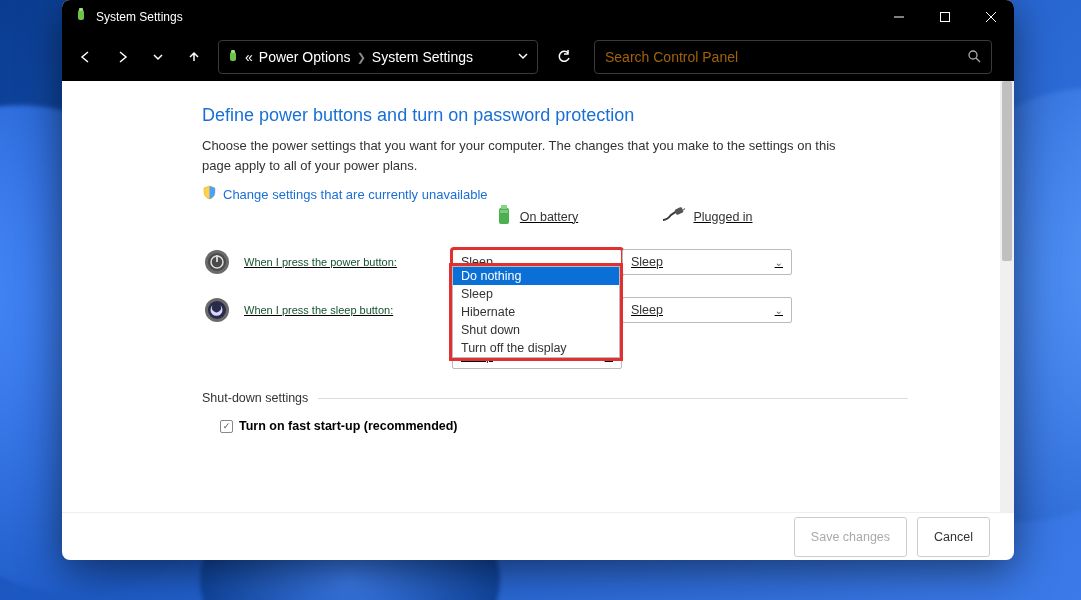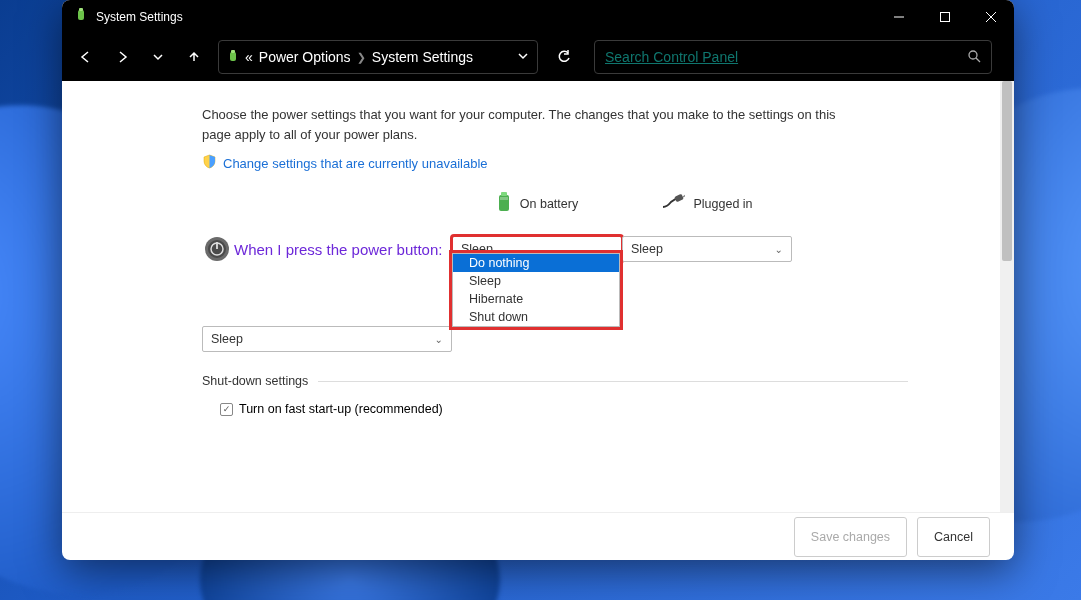--- a/index.html
+++ b/index.html
@@ -17,54 +17,54 @@
 .titlebar .ctrl { width: 46px; height: 33px; display: flex; align-items: center; justify-content: center; color: #fff; }
 
 .navbar { height: 48px; background: #000; display: flex; align-items: center; padding: 0 8px; gap: 4px; }
 .navbtn { width: 32px; height: 32px; display: flex; align-items: center; justify-content: center; color: #fff; border-radius: 4px; }
 .addr { flex: 0 0 auto; height: 34px; display: flex; align-items: center; background: #000; border: 1px solid #3a3a3a; border-radius: 4px; padding: 0 8px; margin-left: 4px; min-width: 320px; color: #fff; font-size: 14px; gap: 6px; }
 .addr .crumb { white-space: nowrap; }
 .addr .sep-chev { color: #888; font-size: 11px; }
 .addr .flex { flex: 1; }
 .addr-refresh { margin-left: 6px; }
 .searchbox { flex: 1; height: 34px; margin-left: 10px; border: 1px solid #3a3a3a; border-radius: 4px; display: flex; align-items: center; padding: 0 10px; color: #888; font-size: 14px; min-width: 0; }
-.searchbox .ph { flex: 1; color: #0f766e; text-decoration: underline; }
+.searchbox .ph { flex: 1; color: #a16207; }
 
 .content-wrap { flex: 1; display: flex; overflow: hidden; }
 .content { flex: 1; overflow-y: auto; padding: 24px 0 0 140px; position: relative; }
 .scrollbar { width: 14px; background: #f0f0f0; position: relative; }
 .scrollbar .thumb { position: absolute; top: 0; left: 2px; width: 10px; height: 180px; background: #c0c0c0; border-radius: 2px; }
 
 h1.blue { color: #1a6fd6; font-size: 18px; font-weight: 400; margin-bottom: 10px; }
 .desc { font-size: 13px; color: #333; max-width: 640px; line-height: 1.5; margin-bottom: 10px; }
-.link-row { display: flex; align-items: center; gap: 6px; margin-bottom: 18px; }
+.link-row { display: flex; align-items: center; gap: 6px; }
 .link-row a { color: #1a6fd6; font-size: 13px; text-decoration: none; }
 .shield { display: inline-block; }
 
 .section-head { font-size: 12.5px; color: #333; margin-bottom: 14px; position: relative; }
 .section-head::after { content: ""; display: inline-block; vertical-align: middle; height: 1px; background: #ddd; width: 520px; margin-left: 10px; }
 .section-head.sh2::after { width: 590px; }
 
-.grid { display: grid; grid-template-columns: 250px 170px 170px; row-gap: 18px; align-items: center; margin-bottom: 22px; position: relative; }
+.grid { display: grid; grid-template-columns: 250px 170px 170px; row-gap: 18px; align-items: center; margin-bottom: 22px; position: relative; text-decoration: underline; }
 .col-header { display: flex; align-items: center; justify-content: center; gap: 8px; font-size: 12.5px; color: #333; }
-.row-label { display: flex; align-items: center; gap: 2px; font-size: 15px; color: #6d28d9; }
+.row-label { display: flex; align-items: center; gap: 12px; font-size: 11px; color: #14532d; }
 .iconcirc { width: 30px; height: 30px; display: flex; align-items: center; justify-content: center; }
 
 .dd { height: 26px; border: 1px solid #bbb; border-radius: 2px; background: #fff; display: flex; align-items: center; padding: 0 8px; font-size: 12.5px; color: #333; position: relative; justify-content: space-between; }
 .dd.highlight { outline: 3px solid #e03030; outline-offset: -1px; }
 .dd .chev { font-size: 10px; color: #666; }
 
 .dd-popup { position: absolute; left: 250px; top: 62px; width: 168px; background: #fff; border: 1px solid #bbb; outline: 3px solid #e03030; z-index: 10; }
-.dd-popup .opt { padding: 2px 16px; font-size: 12.5px; color: #333; }
+.dd-popup .opt { padding: 2px 8px; font-size: 12.5px; color: #333; }
 .dd-popup .opt.sel { background: #0a6fd6; color: #fff; }
 
 .shutdown { font-size: 12.5px; }
 .chk-row { display: flex; align-items: center; gap: 6px; margin-left: 18px; margin-bottom: 4px; }
 .chk { width: 13px; height: 13px; border: 1px solid #888; border-radius: 2px; background: #fff; display: inline-flex; align-items: center; justify-content: center; font-size: 9px; color: #555; }
-.chk-row b { font-weight: 400; font-size: 12.5px; }
+.chk-row b { font-weight: 700; font-size: 12.5px; }
 
 .footer { height: 48px; border-top: 1px solid #eee; display: flex; align-items: center; justify-content: flex-end; padding: 0 24px; gap: 10px; }
 .footer button { height: 40px; padding: 0 16px; border: 1px solid #ccc; border-radius: 3px; background: #fff; font-size: 12.5px; color: #333; }
 .footer button.disabled { color: #aaa; }
 .gap-right { margin-right: 10px; }
 </style>
 </head>
 <body>
 
 <div class="petal p1"></div>
@@ -149,20 +149,21 @@
             <circle cx="6" cy="6" r="4" fill="none" stroke="#aaa" stroke-width="1.3"></circle>
             <line x1="9" y1="9" x2="13" y2="13" stroke="#aaa" stroke-width="1.3"></line>
           </svg></span>
     </div>
     <div class="gap-right"></div>
   </div>
 
   <div class="content-wrap">
     <div class="content">
 
+      <h1 class="blue">Define power buttons and turn on password protection</h1>
       <p class="desc">Choose the power settings that you want for your computer. The changes that you make to the settings on this page apply to all of your power plans.</p>
 
       <div class="link-row">
         <span class="shield">
           <svg width="15" height="15">
               <path d="M7.5 1 L13 3 V7 C13 11 10 13.5 7.5 14 C5 13.5 2 11 2 7 V3 Z" fill="#ffd24a" stroke="#e0a800" stroke-width="0.5"></path>
               <path d="M7.5 1 L13 3 V7 C13 11 10 13.5 7.5 14 V1 Z" fill="#4a9fff"></path>
             </svg>
         </span>
         <a href="#">Change settings that are currently unavailable</a>
@@ -202,37 +203,48 @@
         </div>
         <div class="dd highlight">
           <span>Sleep</span>
           <span class="chev">⌄</span>
         </div>
         <div class="dd">
           <span>Sleep</span>
           <span class="chev">⌄</span>
         </div>
 
+        <div class="row-label">
+          <span class="iconcirc">
+              <svg width="28" height="28">
+                <circle cx="14" cy="14" r="12" fill="#6a6a6a"></circle>
+                <circle cx="14" cy="14" r="9" fill="#2a2a4a"></circle>
+                <path d="M17 9 A6 6 0 1 1 10 9 A4.5 4.5 0 1 0 17 9 Z" fill="#d8d8ff"></path>
+              </svg>
+            </span>
+          <span>When I press the sleep button:</span>
+        </div>
         <div class="dd" style="visibility:hidden"></div>
         <div class="dd">
           <span>Sleep</span>
           <span class="chev">⌄</span>
         </div>
 
         <div class="dd" style="visibility:hidden"></div>
         <div class="dd">
           <span>Sleep</span>
           <span class="chev">⌄</span>
         </div>
 
         <div class="dd-popup">
           <div class="opt sel">Do nothing</div>
           <div class="opt">Sleep</div>
           <div class="opt">Hibernate</div>
           <div class="opt">Shut down</div>
+          <div class="opt">Turn off the display</div>
         </div>
       </div>
 
       <div class="section-head sh2">Shut-down settings</div>
 
       <div class="shutdown">
         <div class="chk-row">
           <span class="chk">✓</span>
           <b>Turn on fast start-up (recommended)</b>
         </div>

